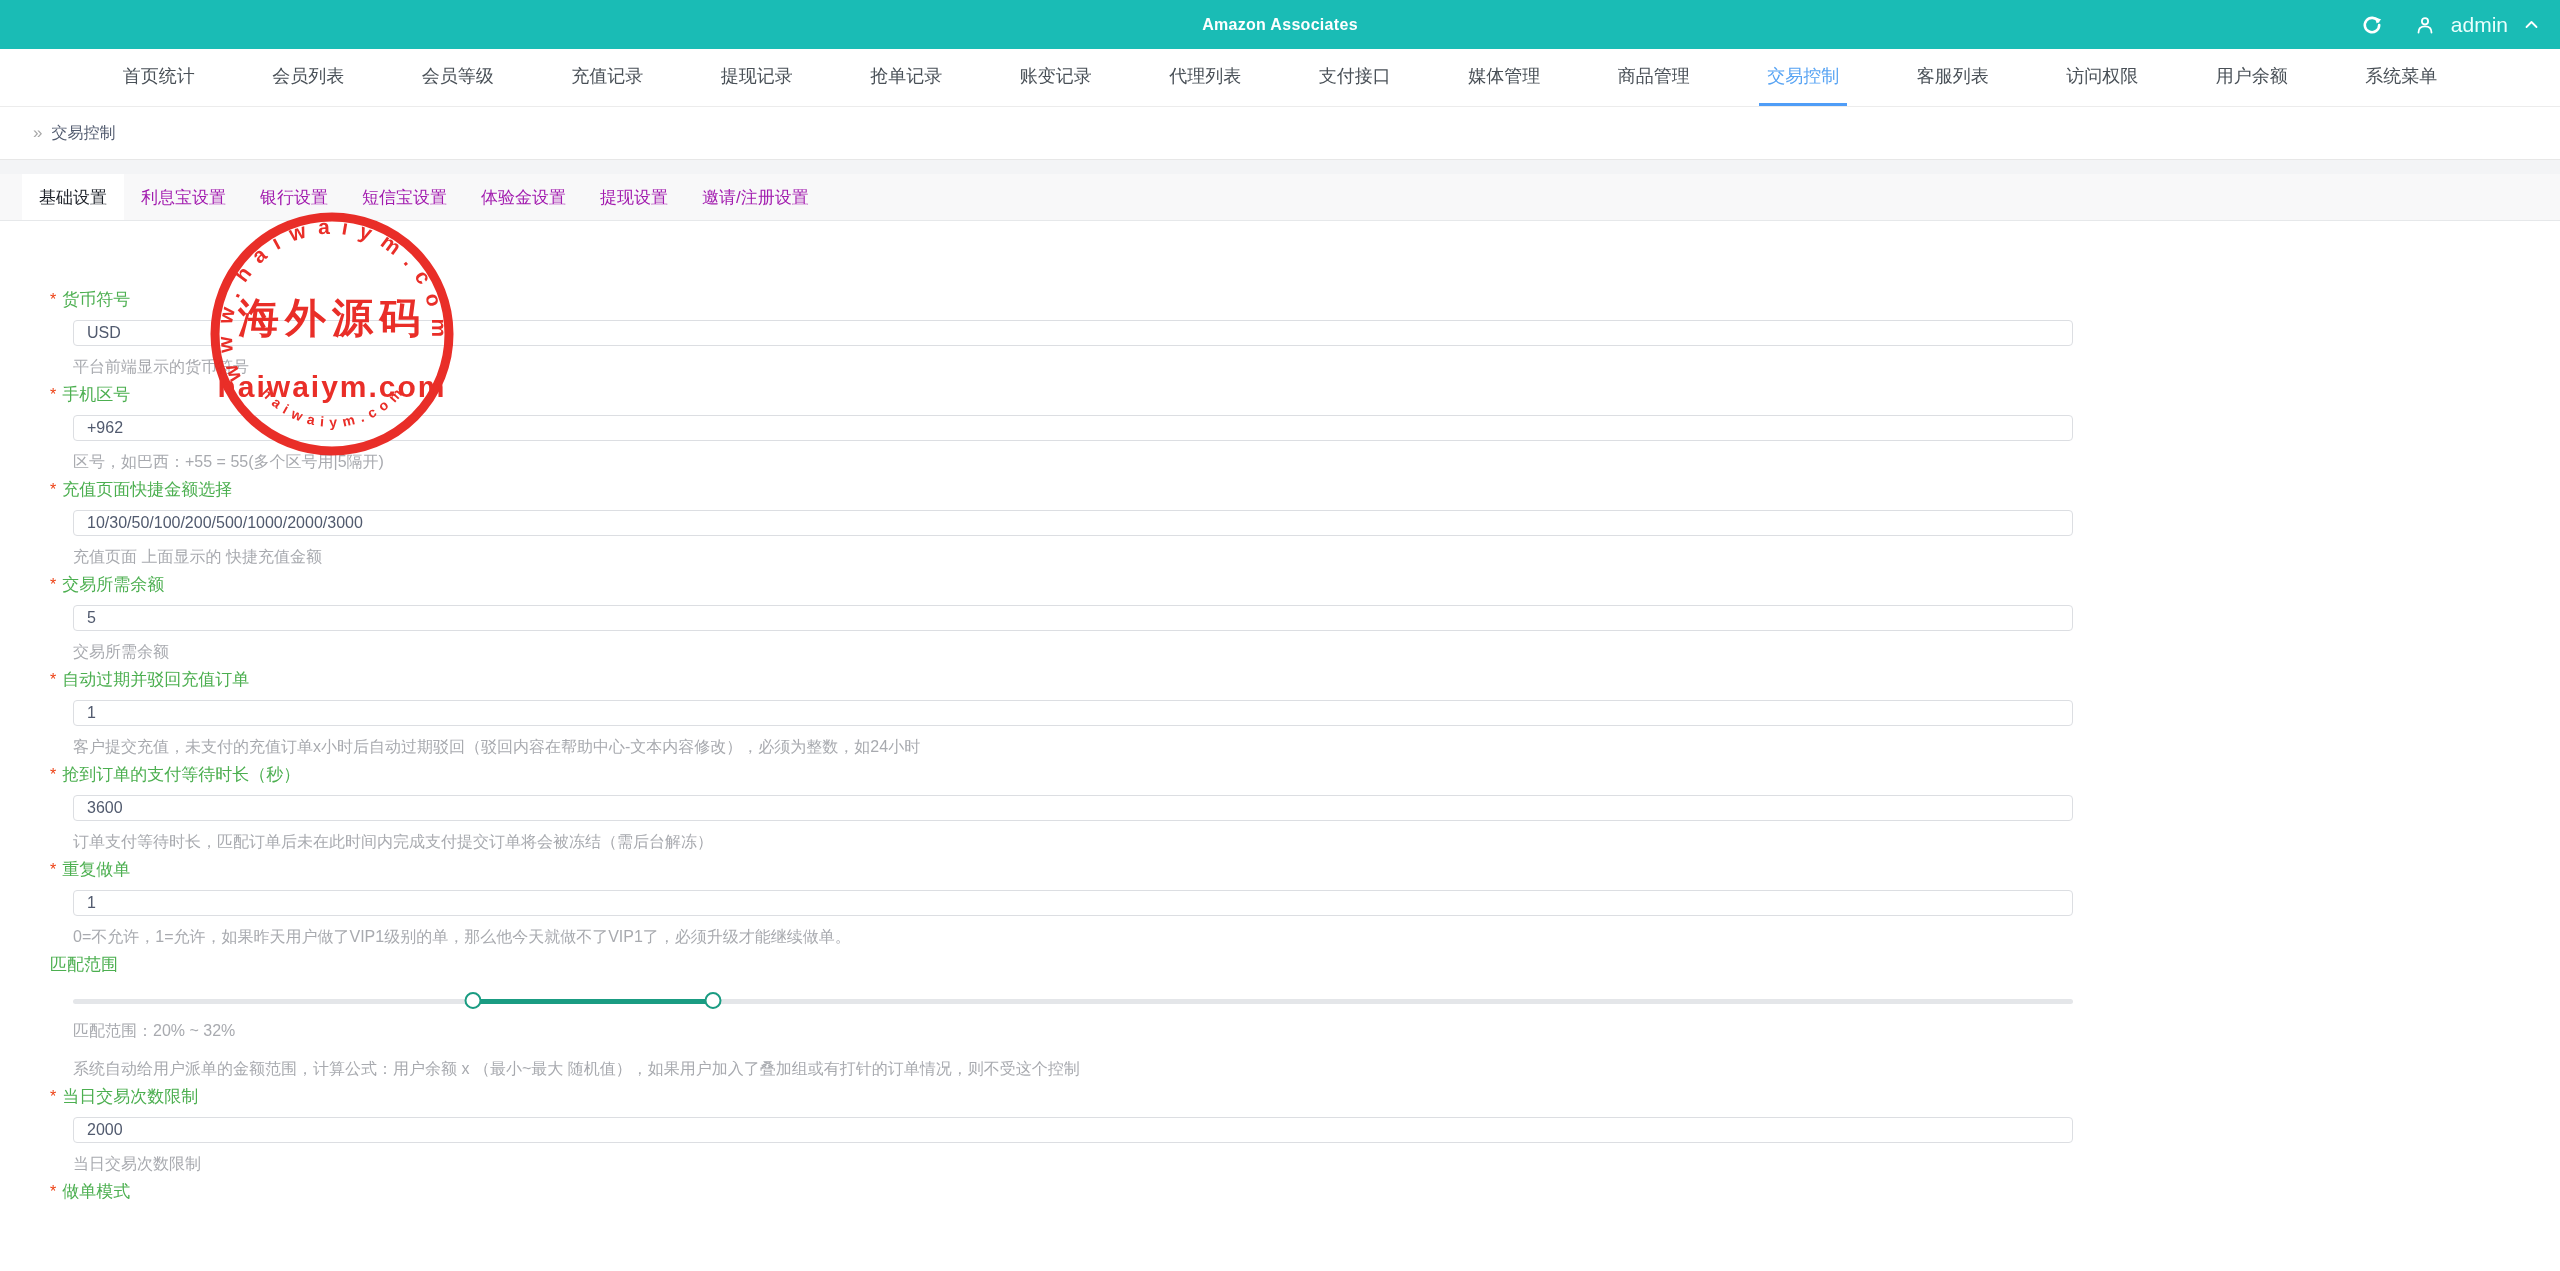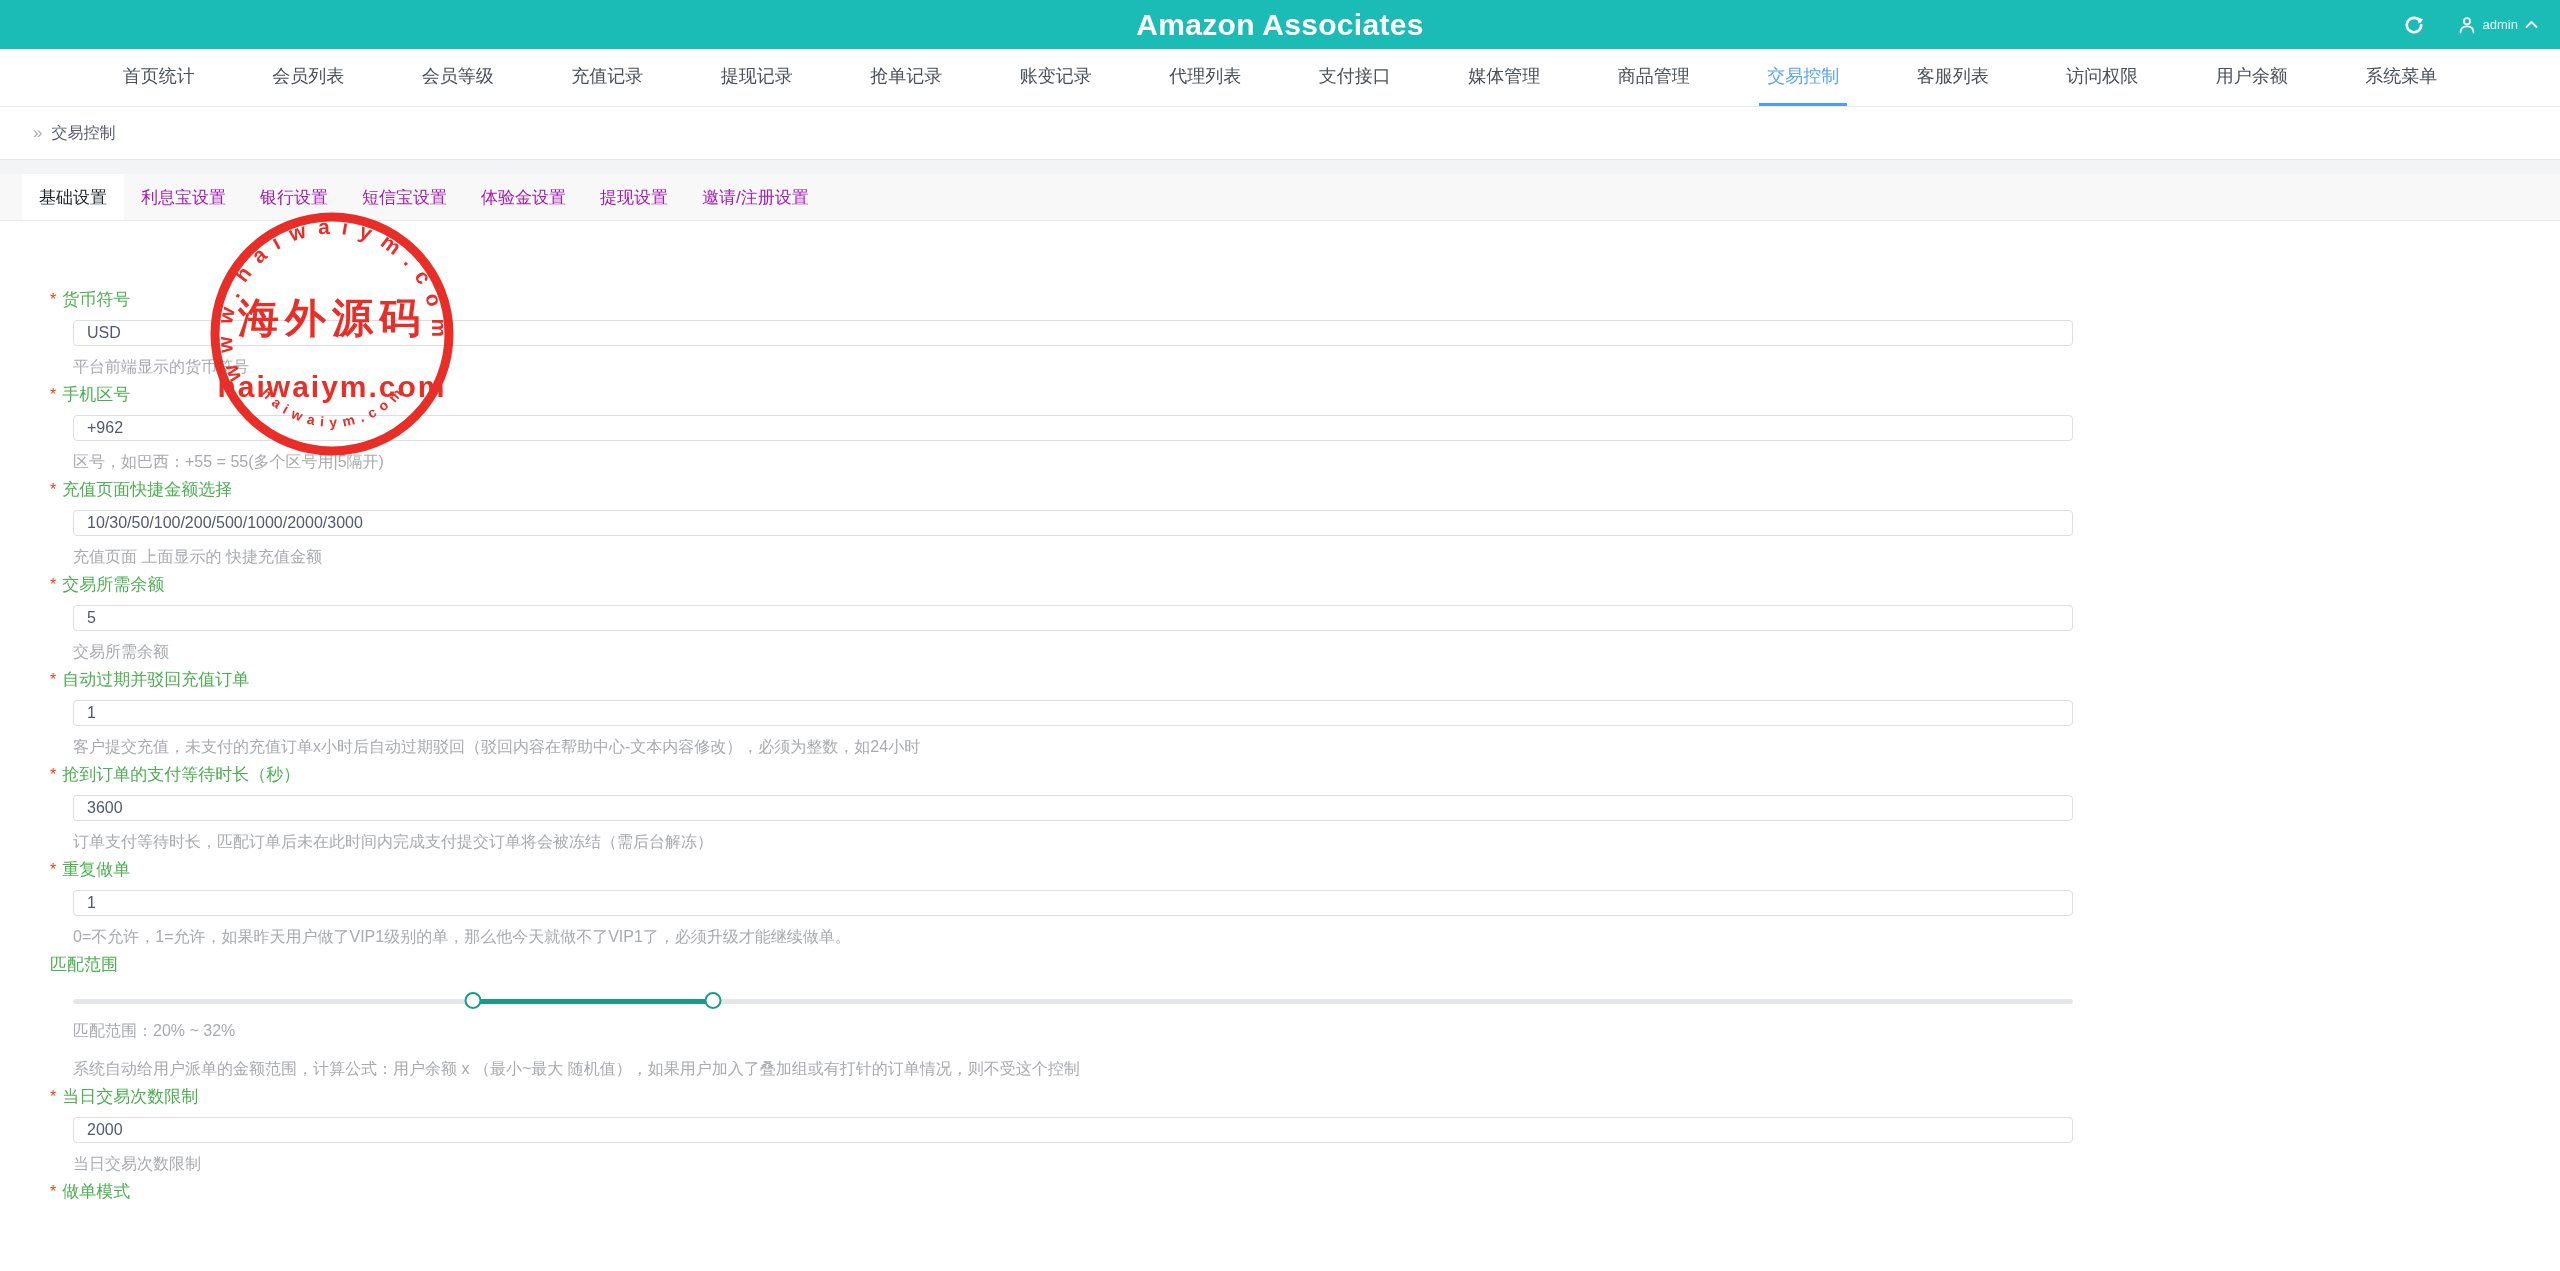--- a/index.html
+++ b/index.html
@@ -2,23 +2,23 @@
 <html><head>
 <meta charset="utf-8">
 <style>
   html,body{margin:0;padding:0;background:#fff;}
   .page{position:relative;width:2560px;height:1271px;overflow:hidden;background:#fff;
         font-family:"Liberation Sans","DejaVu Sans",sans-serif;}
 
   
   .topbar{position:relative;height:49px;background:#1abcb5;color:#fff;}
   .topbar .title{position:absolute;left:0;right:0;top:0;height:49px;line-height:49px;
-        text-align:center;font-size:30px;font-weight:600;letter-spacing:.3px;}
+        text-align:center;font-size:16px;font-weight:600;letter-spacing:.3px;}
   .topbar .right{position:absolute;right:22px;top:0;height:49px;display:flex;align-items:center;gap:34px;}
-  .iconbtn{display:flex;align-items:center;gap:7px;cursor:pointer;color:#eafffd;font-size:13px;justify-content:center;}
+  .iconbtn{display:flex;align-items:center;gap:17px;cursor:pointer;color:#eafffd;font-size:21px;justify-content:center;}
   .iconbtn svg{display:block;}
 
   
   .mainnav{height:57px;display:flex;justify-content:space-around;align-items:stretch;
         padding:0 84px;border-bottom:1px solid #ececec;box-shadow:0 2px 3px rgba(0,0,0,.04);background:#fff;}
   .nav-item{display:flex;align-items:center;padding:0 8px;font-size:18px;color:#495057;
         cursor:pointer;border-bottom:3px solid transparent;box-sizing:border-box;white-space:nowrap;}
   .nav-item.active{color:#57a3f3;border-bottom-color:#4f9df7;}
 
   

